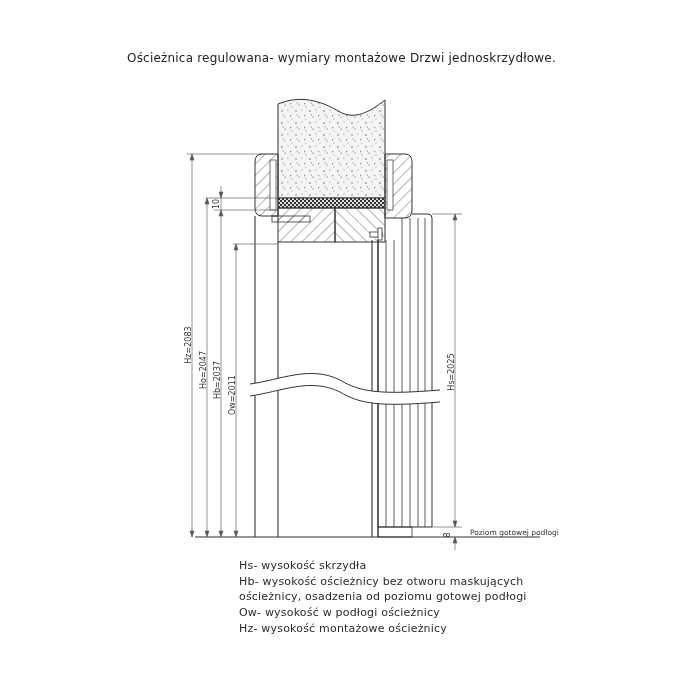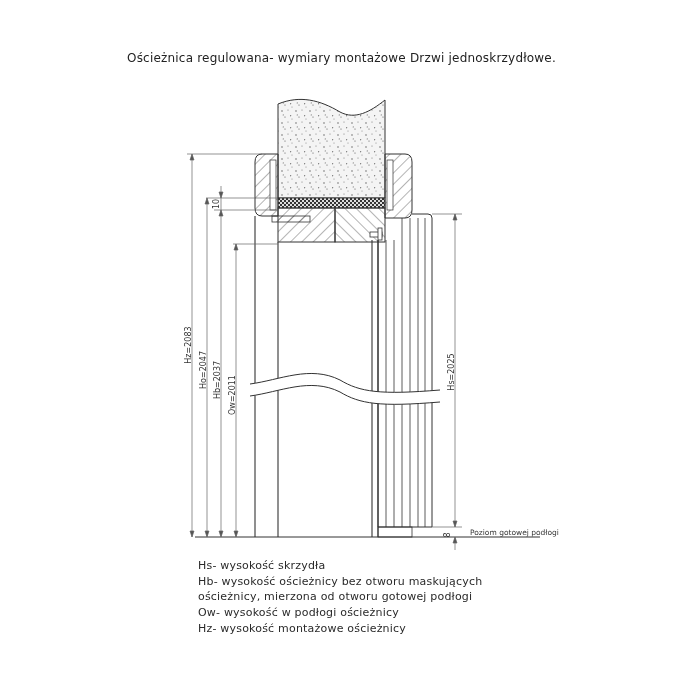--- a/index.html
+++ b/index.html
@@ -3,21 +3,21 @@
   <meta charset="utf-8">
   <style>
     html, body { margin: 0; padding: 0; background: #ffffff; }
     body { width: 700px; height: 700px; position: relative; overflow: hidden;
            font-family: "DejaVu Sans", sans-serif; color: #222; }
     .title { position: absolute; left: 127px; top: 51px; font-size: 12px;
              letter-spacing: 0.2px; color: #222; white-space: nowrap; text-align: right; }
     svg#drawing { position: absolute; left: 0; top: 0; }
     .legend { position: absolute; left: 198px; top: 558px; font-size: 11px;
               line-height: 15.7px; color: #2a2a2a; letter-spacing: 0.2px; }
-    .legend div { white-space: nowrap; }
+    .legend div { white-space: nowrap; margin-left: 41px; }
     .dimlabel { font-family: "DejaVu Sans", sans-serif; font-size: 8px; fill: #333; }
     .floorlabel { font-family: "DejaVu Sans", sans-serif; font-size: 7.5px; fill: #333; }
   </style>
 </head>
 <body>
 
 <div class="title">Ościeżnica regulowana- wymiary montażowe  Drzwi jednoskrzydłowe.</div>
 
 <svg id="drawing" width="700" height="700" viewBox="0 0 700 700">
   <defs>
@@ -135,16 +135,16 @@
   <text class="dimlabel" transform="translate(235,395) rotate(-90)" text-anchor="middle">Ow=2011</text>
   <text class="dimlabel" transform="translate(454,372) rotate(-90)" text-anchor="middle">Hs=2025</text>
   <text class="dimlabel" transform="translate(219,204) rotate(-90)" text-anchor="middle">10</text>
   <text class="dimlabel" transform="translate(450,535) rotate(-90)" text-anchor="middle">8</text>
   <text class="floorlabel" x="470" y="535">Poziom gotowej podłogi</text>
 </svg>
 
 <div class="legend">
   <div>Hs- wysokość skrzydła</div>
   <div>Hb- wysokość ościeżnicy bez otworu maskujących</div>
-  <div>ościeżnicy, mierzona od otworu gotowej podłogi</div>
+  <div>ościeżnicy, osadzenia od poziomu gotowej podłogi</div>
   <div>Ow- wysokość w podłogi ościeżnicy</div>
   <div>Hz- wysokość montażowe ościeżnicy</div>
 </div>
 
 </body></html>

